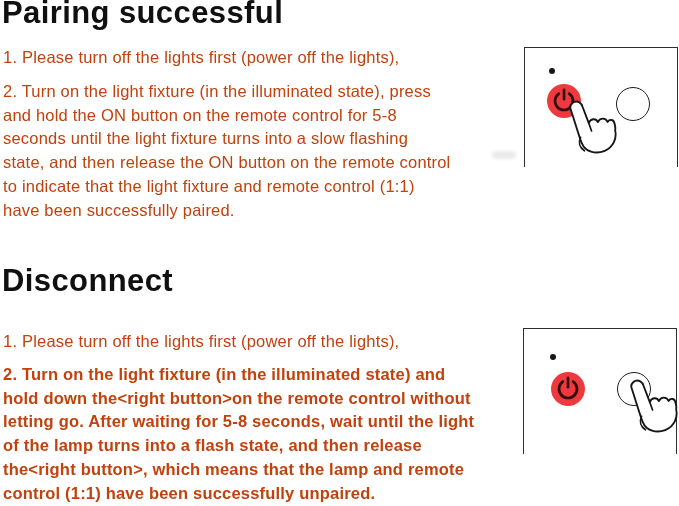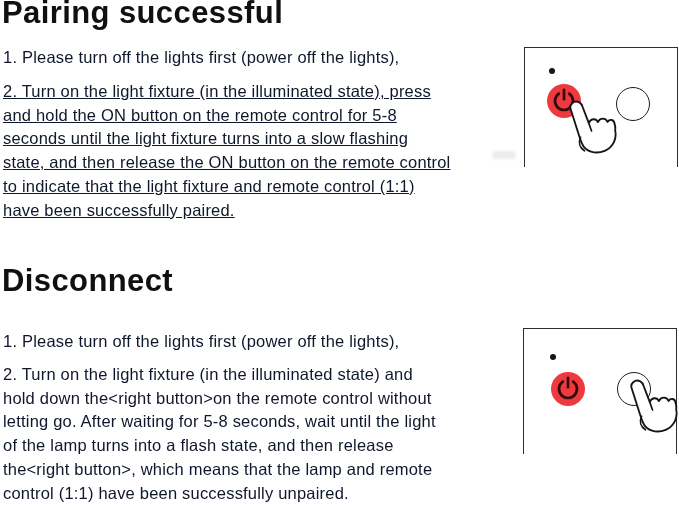--- a/index.html
+++ b/index.html
@@ -20,29 +20,29 @@
     line-height: 1.08;
     white-space: nowrap;
   }
   .step {
     position: absolute;
     margin: 0;
     width: 528px;
     font-size: 16.5px;
     line-height: 23.7px;
     letter-spacing: 0.2px;
-    color: #0f172a;
+    color: #c2410c;
     white-space: pre-line;
   }
   #title-pairing { left: 2px; top: -4px; }
   #pairing-step1 { left: 3px; top: 46px; }
-  #pairing-step2 { left: 3px; top: 80px; text-decoration: underline; }
+  #pairing-step2 { left: 3px; top: 80px; }
   #title-disconnect { left: 2px; top: 264px; }
   #disconnect-step1 { left: 3px; top: 330px; }
-  #disconnect-step2 { left: 3px; top: 363px; }
+  #disconnect-step2 { left: 3px; top: 363px; font-weight: bold; }
 
   .remote-panel {
     position: absolute;
     background: #ffffff;
     border: 1px solid #2e2e2e;
     border-bottom: none;
   }
   #remote-panel-1 { left: 524px; top: 47px;  width: 152px; height: 119px; }
   #remote-panel-2 { left: 523px; top: 328px; width: 152px; height: 125px; }
 

